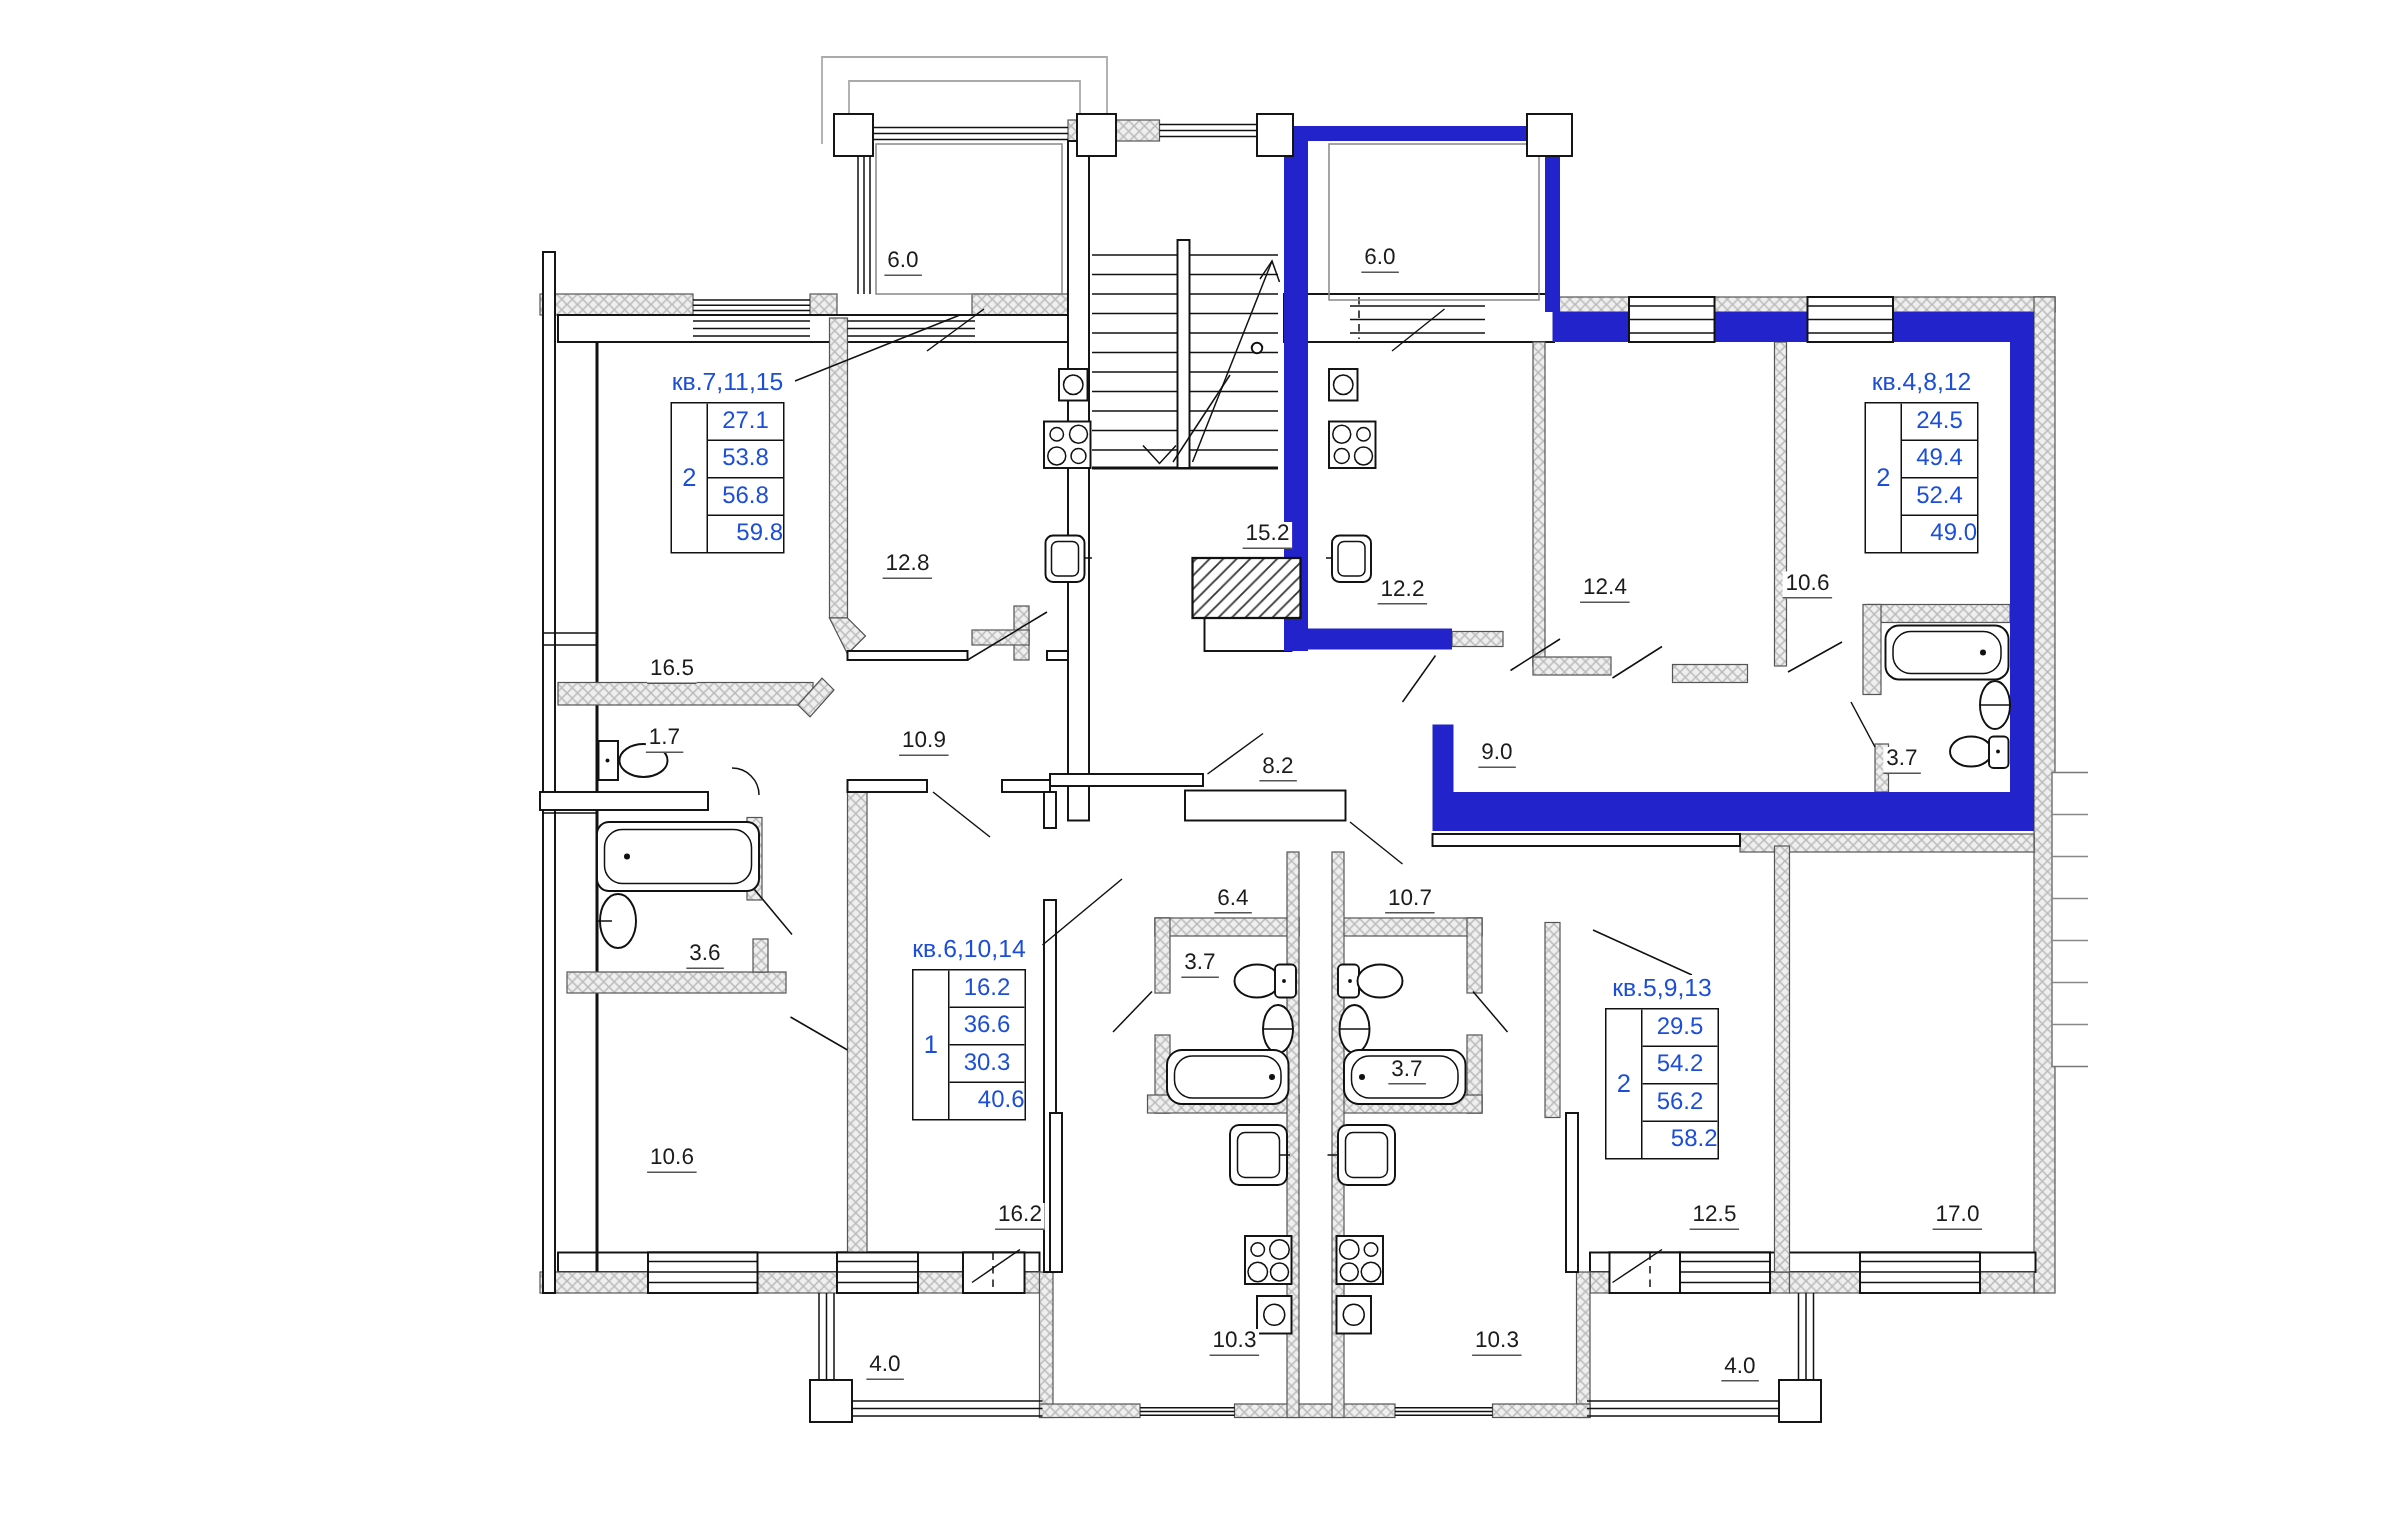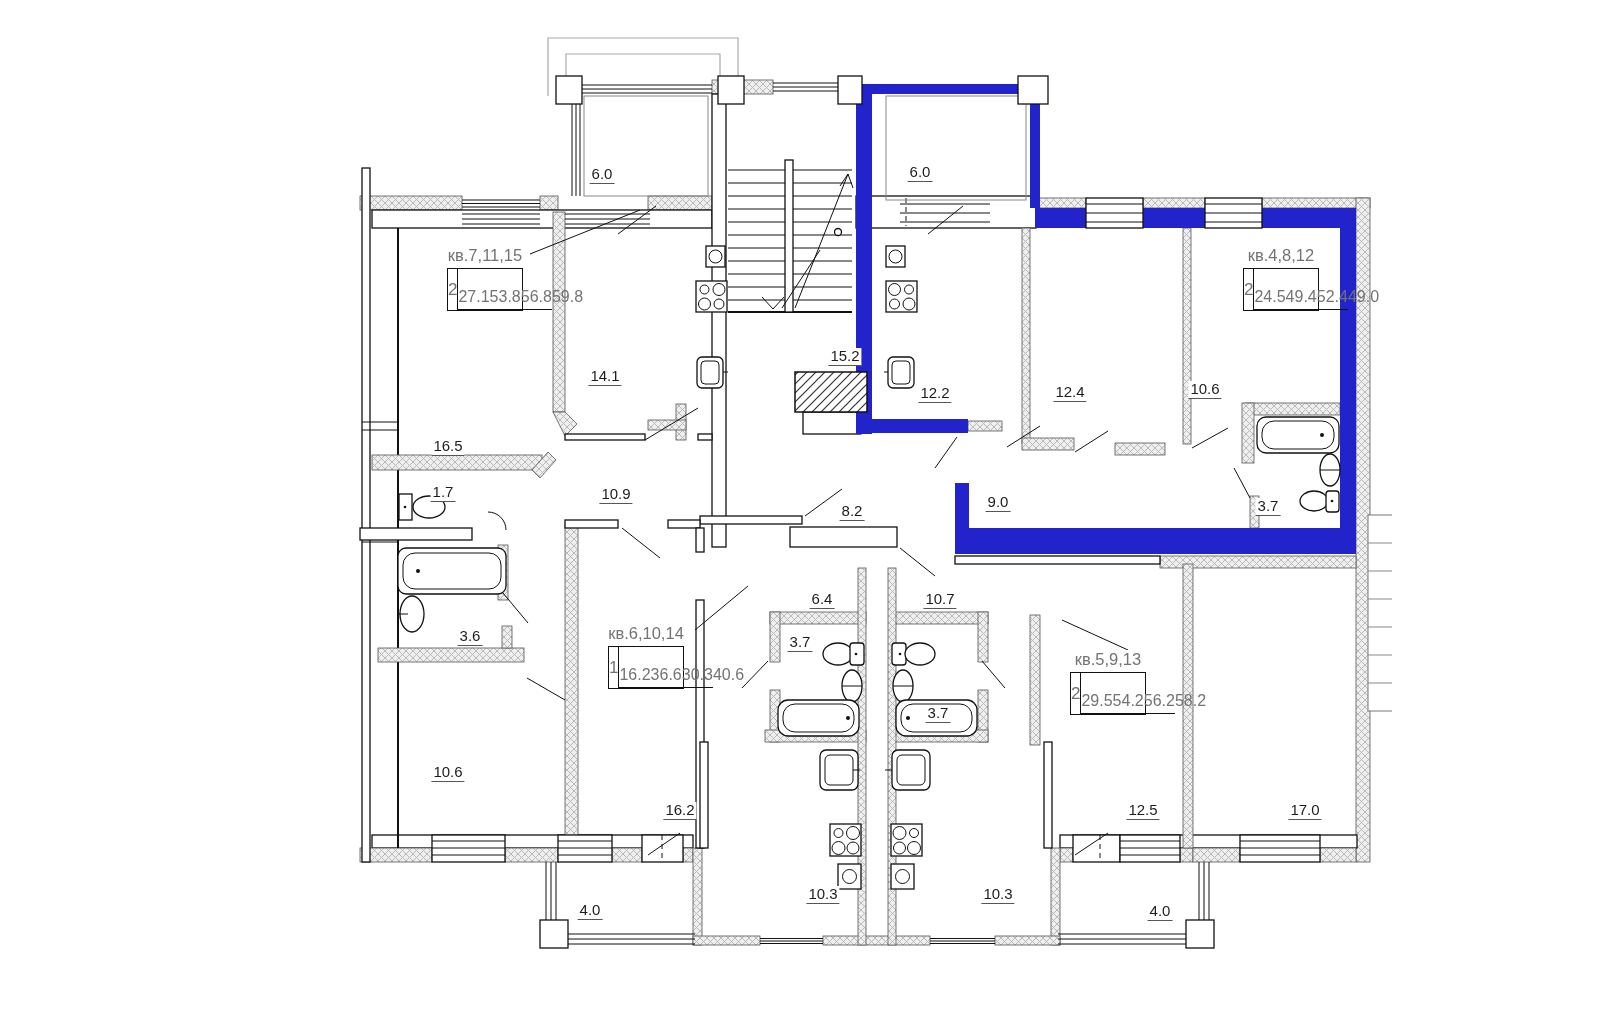--- a/index.html
+++ b/index.html
@@ -13,27 +13,27 @@
   .ln2{stroke:#111;stroke-width:2;fill:none;}
   .fx{fill:#fff;stroke:#111;stroke-width:1.3;}
   .thin{stroke:#111;stroke-width:1;fill:none;}
   .gray{stroke:#aaa;stroke-width:1.2;fill:none;}
   .gray2{stroke:#888;stroke-width:1;fill:none;}
   .dash{stroke:#111;stroke-width:1;stroke-dasharray:5 4;fill:none;}
   
   .lbl{position:absolute;transform:translate(-50%,-50%);font-size:15px;color:#1c1c1c;
        background:#fff;padding:0 2px 1px 2px;border-bottom:1.3px solid #555;line-height:16px;white-space:nowrap;}
   
-  .apt{position:absolute;width:76px;color:#737373;}
+  .apt{position:absolute;width:76px;color:#1d4ed8;}
   .apt-title{position:absolute;left:50%;top:0;transform:translateX(-50%);font-size:16.5px;
              white-space:nowrap;background:#fff;padding:0 2px;}
   .apt-box{margin-top:22px;display:flex;border:1.4px solid #111;background:#fff;box-sizing:border-box;}
   .apt-rooms{width:23px;display:flex;align-items:center;justify-content:center;font-size:17px;
              border-right:1.4px solid #111;}
-  .apt-areas{flex:1;display:flex;margin-top:16px;}
+  .apt-areas{flex:1;display:flex;flex-direction:column;}
   .apt-cell{height:24px;line-height:24px;text-align:center;font-size:16px;border-bottom:1.4px solid #111;}
   .apt-cell:last-child{border-bottom:none;text-align:right;}
 </style>
 </head>
 <body>
 
 <div class="stage">
 
 <svg width="1600" height="1017" viewBox="0 0 1600 1017">
   <defs>
@@ -484,21 +484,21 @@
     <line class="ln" x1="1075" y1="855" x2="1108" y2="833"></line>
     <line class="ln" x1="530" y1="254" x2="640" y2="210"></line>
     <line class="ln" x1="695" y1="630" x2="748" y2="586"></line>
     <line class="ln" x1="1062" y1="620" x2="1128" y2="650"></line>
     <path class="ln" d="M488,512 A18,18 0 0 1 506,530"></path>
   </g>
 </svg>
 
 <div class="lbl" style="left:602px;top:175px">6.0</div>
 <div class="lbl" style="left:920px;top:173px">6.0</div>
-<div class="lbl" style="left:605px;top:377px">14.1</div>
+<div class="lbl" style="left:605px;top:377px">12.8</div>
 <div class="lbl" style="left:845px;top:357px">15.2</div>
 <div class="lbl" style="left:935px;top:394px">12.2</div>
 <div class="lbl" style="left:1070px;top:393px">12.4</div>
 <div class="lbl" style="left:1205px;top:390px">10.6</div>
 <div class="lbl" style="left:448px;top:447px">16.5</div>
 <div class="lbl" style="left:443px;top:493px">1.7</div>
 <div class="lbl" style="left:616px;top:495px">10.9</div>
 <div class="lbl" style="left:852px;top:512px">8.2</div>
 <div class="lbl" style="left:998px;top:503px">9.0</div>
 <div class="lbl" style="left:1268px;top:507px">3.7</div>

